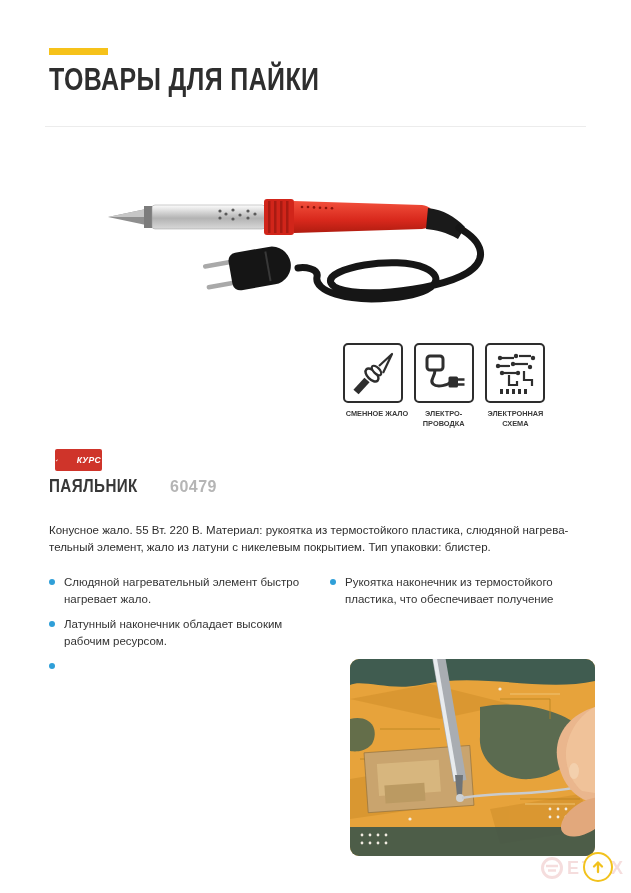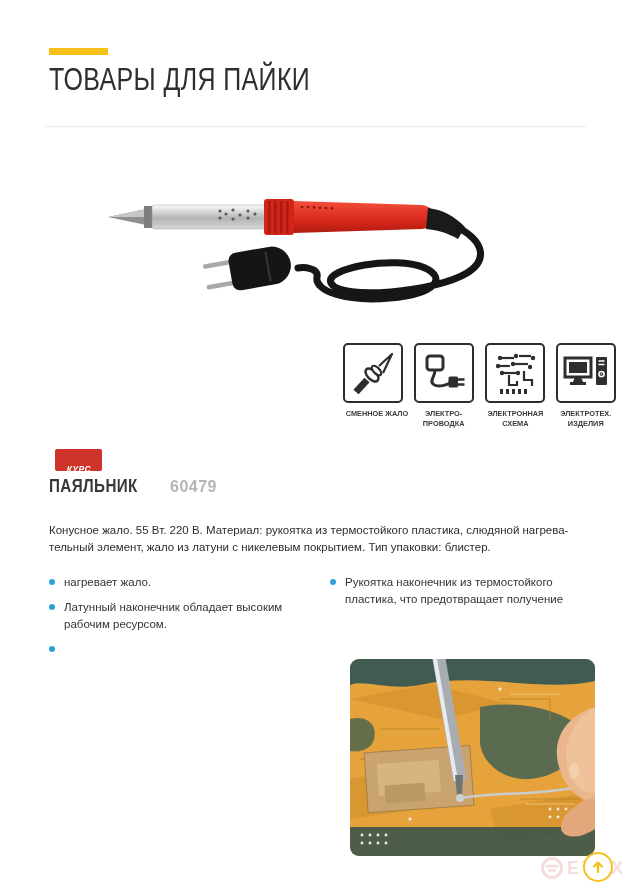--- a/index.html
+++ b/index.html
@@ -2,39 +2,39 @@
 <html><head>
 <meta charset="utf-8">
 <style>
   html,body{margin:0;padding:0;background:#ffffff;}
   body{width:631px;height:893px;position:relative;overflow:hidden;
        font-family:"Liberation Sans",sans-serif;color:#333;}
   .abs{position:absolute;}
 
   
   #accent-bar{left:49px;top:48px;width:59px;height:7px;background:#f6c21a;}
-  #page-title{left:49px;top:61px;font-size:32px;font-weight:normal;color:#2e2e2e;}
+  #page-title{left:49px;top:61px;font-size:32px;font-weight:bold;color:#2e2e2e;}
   .condx{display:inline-block;transform:scaleX(.78);transform-origin:0 0;white-space:nowrap;letter-spacing:.5px;}
   #divider{left:45px;top:126px;width:541px;height:1px;background:#ececec;}
 
   
   #product-figure{left:92px;top:188px;width:400px;height:140px;}
 
   
   #apps{left:323px;top:343px;display:flex;gap:11px;padding-left:20px;}
   .app{width:60px;}
   .app-box{width:60px;height:60px;border:2px solid #2d2d2d;border-radius:5px;box-sizing:border-box;
            display:flex;align-items:center;justify-content:center;background:#fff;}
   .app-label{margin-top:6px;text-align:center;font-size:8px;font-weight:bold;color:#3a3a3a;line-height:9.5px;}
   .clines{display:inline-block;transform:scaleX(.92);transform-origin:50% 0;white-space:nowrap;}
   .clines span{display:block;}
 
   
   #brand-logo{left:55px;top:449px;width:47px;height:22px;background:#cf342a;border-radius:2px;
-              display:flex;align-items:center;justify-content:center;gap:18px;flex-direction:column;}
+              display:flex;align-items:center;justify-content:center;gap:18px;}
   #brand-logo .brand-text{color:#fff;font-size:9px;font-weight:bold;font-style:italic;letter-spacing:.4px;transform:scaleX(.95);}
   #name-row{left:49px;top:475px;display:flex;align-items:baseline;gap:10px;justify-content:flex-end;}
   #product-name{font-size:19px;font-weight:bold;color:#383838;}
   #product-name .condx{transform:scaleX(.8);}
   #product-sku{font-size:16px;font-weight:600;color:#b5b5b5;letter-spacing:.5px;}
 
   
   #description{left:49px;top:522px;font-size:11.5px;line-height:17px;color:#2d2d2d;}
   #description div{white-space:nowrap;}
   #features-left{left:49px;top:574px;width:280px;}
@@ -189,41 +189,20 @@
         </g>
       </svg>
     </div>
     <div class="app-label">
       <span class="clines">
         <span>ЭЛЕКТРОННАЯ</span>
         <span>СХЕМА</span>
       </span>
     </div>
   </div>
-  <div class="app">
-    <div class="app-box">
-      <svg width="46" height="36" viewBox="0 0 46 36">
-        <rect x="2" y="3" width="26" height="19" fill="none" stroke="#2e2e2e" stroke-width="3"></rect>
-        <rect x="6" y="7" width="18" height="11" fill="#2e2e2e"></rect>
-        <path d="M12 22 L10 27 H20 L18 22 Z" fill="#2e2e2e"></path>
-        <rect x="7" y="27" width="16" height="3" fill="#2e2e2e"></rect>
-        <rect x="33" y="2" width="11" height="28" rx="1" fill="#2e2e2e"></rect>
-        <line x1="35.5" y1="6" x2="41.5" y2="6" stroke="#fff" stroke-width="1.5"></line>
-        <line x1="35.5" y1="9.5" x2="41.5" y2="9.5" stroke="#fff" stroke-width="1.5"></line>
-        <circle cx="38.5" cy="19" r="2.6" fill="none" stroke="#fff" stroke-width="1.5"></circle>
-        <circle cx="38.5" cy="19" r="0.8" fill="#fff"></circle>
-      </svg>
-    </div>
-    <div class="app-label">
-      <span class="clines">
-        <span>ЭЛЕКТРОТЕХ.</span>
-        <span>ИЗДЕЛИЯ</span>
-      </span>
-    </div>
-  </div>
 </div>
 
 <div class="abs" id="brand-logo">
   <svg width="11" height="11" viewBox="0 0 12 12">
     <path d="M11 1 L1.5 6.5 L5.5 7.2 L6.5 11 L8 6.5 Z" fill="#ffffff"></path>
   </svg>
   <span class="brand-text">КУРС</span>
 </div>
 
 <div class="abs" id="name-row">
@@ -235,41 +214,42 @@
 
 <div class="abs" id="description">
   <div>Конусное жало. 55 Вт. 220 В. Материал: рукоятка из термостойкого пластика, слюдяной нагрева-</div>
   <div>тельный элемент, жало из латуни с никелевым покрытием. Тип упаковки: блистер.</div>
 </div>
 
 <div class="abs" id="features-left">
   <div class="feat">
     <span class="dot"></span>
     <span class="feat-text">
+      <div>Слюдяной нагревательный элемент быстро</div>
       <div>нагревает жало.</div>
     </span>
   </div>
   <div class="feat">
     <span class="dot"></span>
     <span class="feat-text">
       <div>Латунный наконечник обладает высоким</div>
       <div>рабочим ресурсом.</div>
     </span>
   </div>
   <div class="feat">
     <span class="dot"></span>
   </div>
 </div>
 
 <div class="abs" id="features-right">
   <div class="feat">
     <span class="dot"></span>
     <span class="feat-text">
       <div>Рукоятка наконечник из термостойкого</div>
-      <div>пластика, что предотвращает получение</div>
+      <div>пластика, что обеспечивает получение</div>
     </span>
   </div>
 </div>
 
 <div class="abs" id="photo">
   <svg width="245" height="197" viewBox="0 0 245 197">
     <rect width="245" height="197" fill="#e7a33b"></rect>
     <g fill="#c98a25" opacity="0.45">
       <path d="M0 40 L80 25 L160 45 L90 60 Z"></path>
       <path d="M140 150 L230 135 L245 170 L150 185 Z"></path>

